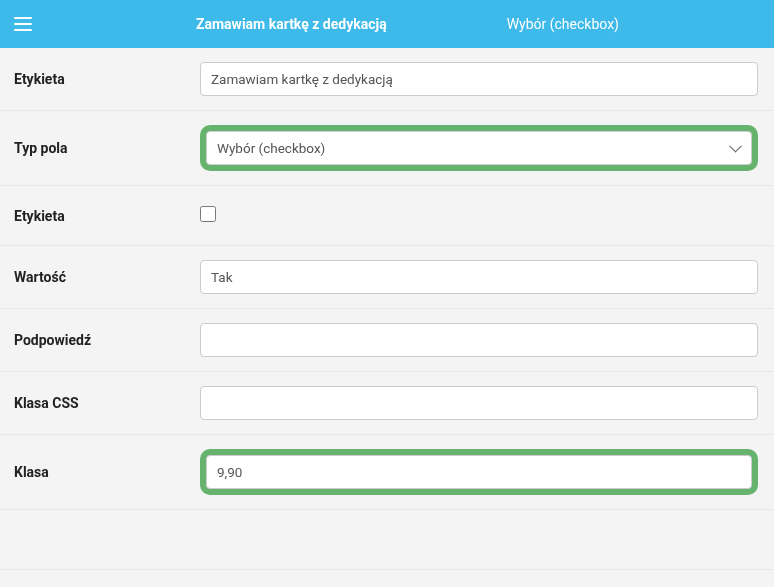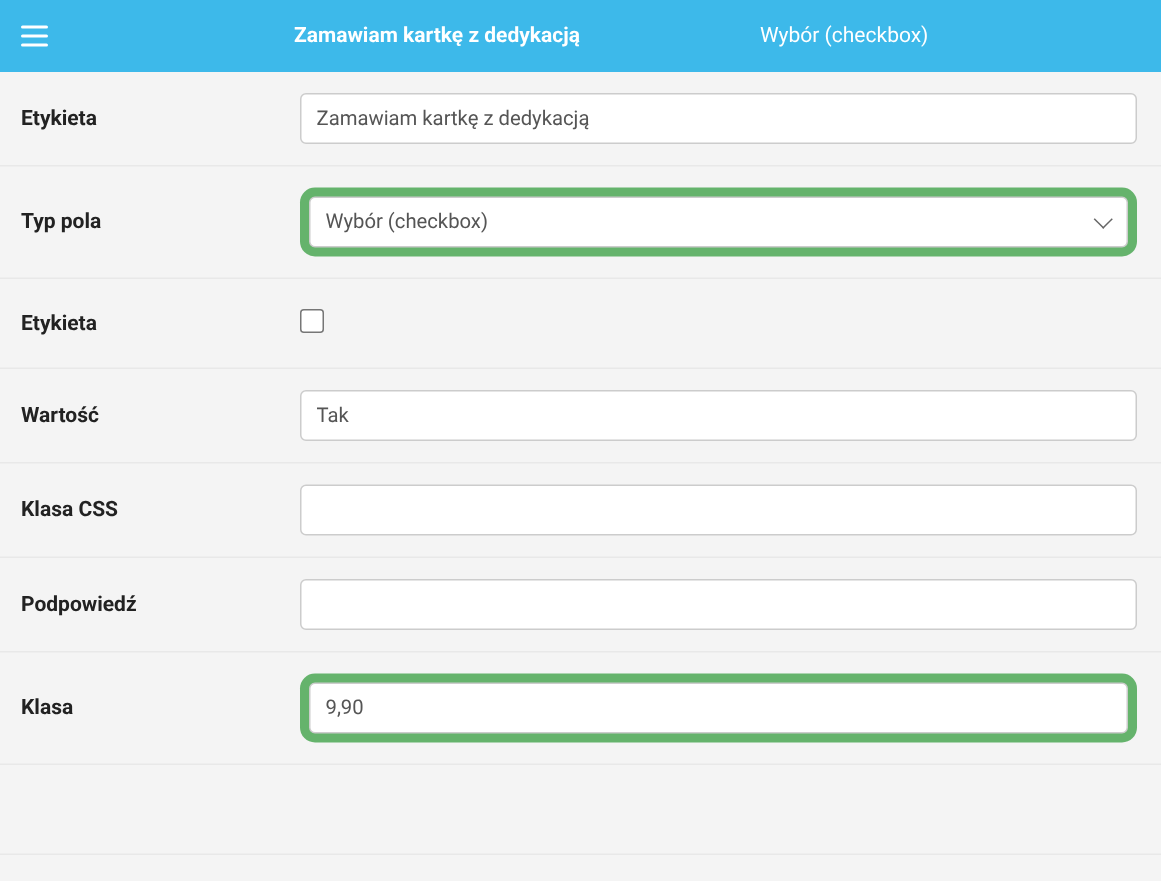--- a/index.html
+++ b/index.html
@@ -156,28 +156,28 @@
   </div>
 
   <div class="form-row">
     <div class="form-label">Wartość</div>
     <div class="form-field">
       <input type="text" class="text-input" value="Tak" style="">
     </div>
   </div>
 
   <div class="form-row">
-    <div class="form-label">Klasa CSS</div>
+    <div class="form-label">Podpowiedź</div>
     <div class="form-field">
       <input type="text" class="text-input" style="">
     </div>
   </div>
 
   <div class="form-row">
-    <div class="form-label">Podpowiedź</div>
+    <div class="form-label">Klasa CSS</div>
     <div class="form-field">
       <input type="text" class="text-input" style="">
     </div>
   </div>
 
 
   <div class="form-row">
     <div class="form-label">Klasa</div>
     <div class="form-field">
       <div class="highlight-wrap">

